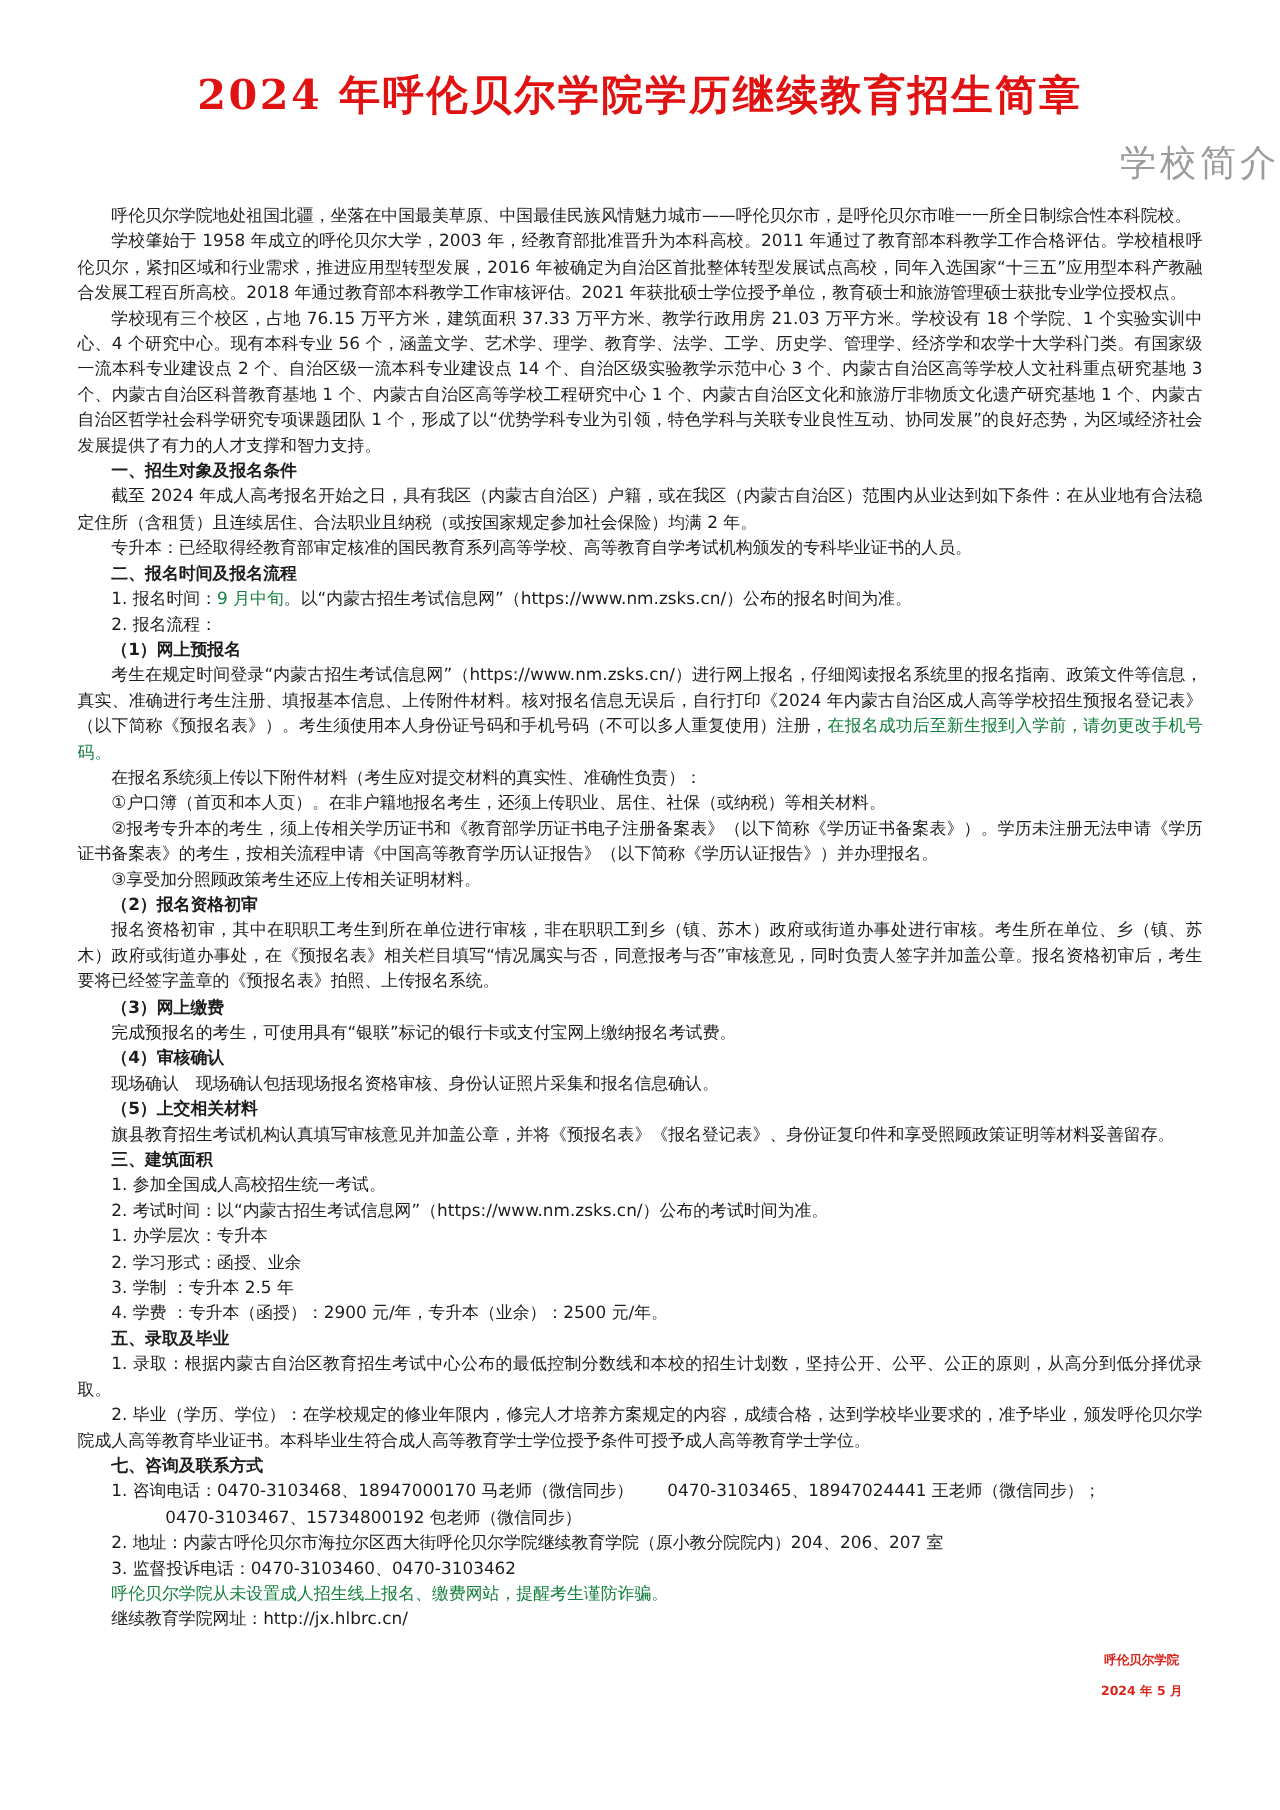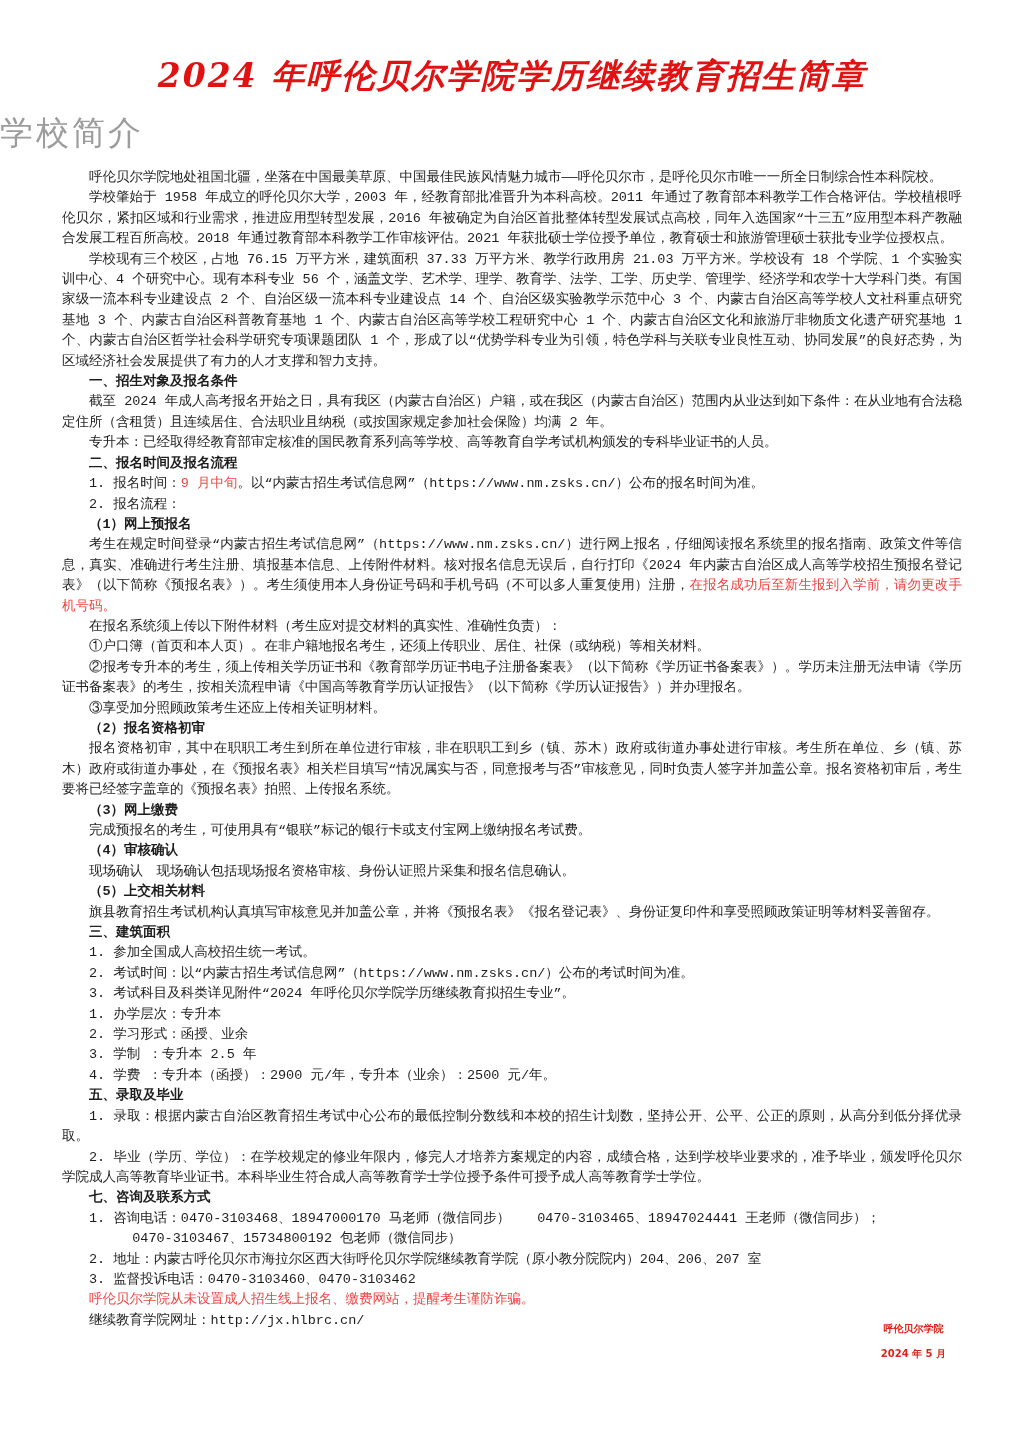--- a/index.html
+++ b/index.html
@@ -8,48 +8,46 @@
     width:1024px;height:1448px;
     background:#ffffff;
     overflow:hidden;
     font-family:"DejaVu Sans",sans-serif;
     color:#1d1d1d;
   }
   .doc-title{
     text-align:center;
     padding-top:54px;
     font-family:"DejaVu Serif",serif;
-    font-style:italic;
     font-weight:bold;
     font-size:33px;
     letter-spacing:2px;
     color:#e01212;
   }
   .doc-subtitle{
-    text-align:left;
+    text-align:right;
     margin-top:12px;
-    font-size:33px;
+    font-size:29px;
     letter-spacing:3px;
     color:#9c9c9c;
   }
   .doc-body{
     margin:12px 62px 0 62px;
     font-size:13.5px;
     line-height:20.4px;
     text-align:justify;
-    font-family:Liberation Mono, monospace;
   }
   .doc-body p{
     margin:0;
     text-indent:2em;
   }
   .doc-body p.h{font-weight:bold;}
   .doc-body p.sub{font-weight:bold;}
   .doc-body p.li2{text-indent:5.2em;}
-  .red{color:#ef4444;}
+  .red{color:#15803d;}
   .signature{
     position:absolute;
     right:78px;
     top:1316px;
     text-align:center;
     color:#d9251c;
     font-weight:bold;
     font-size:10px;
     line-height:25px;
   }
@@ -82,21 +80,20 @@
       <p class="p"><span>报名资格初审，其中在职职工考生到所在单位进行审核，非在职职工到乡（镇、苏木）政府或街道办事处进行审核。考生所在单位、乡（镇、苏木）政府或街道办事处，在《预报名表》相关栏目填写“情况属实与否，同意报考与否”审核意见，同时负责人签字并加盖公章。报名资格初审后，考生要将已经签字盖章的《预报名表》拍照、上传报名系统。</span></p>
       <p class="sub"><span>（3）网上缴费</span></p>
       <p class="li"><span>完成预报名的考生，可使用具有“银联”标记的银行卡或支付宝网上缴纳报名考试费。</span></p>
       <p class="sub"><span>（4）审核确认</span></p>
       <p class="li"><span>现场确认　现场确认包括现场报名资格审核、身份认证照片采集和报名信息确认。</span></p>
       <p class="sub"><span>（5）上交相关材料</span></p>
       <p class="li"><span>旗县教育招生考试机构认真填写审核意见并加盖公章，并将《预报名表》《报名登记表》、身份证复印件和享受照顾政策证明等材料妥善留存。</span></p>
       <p class="h"><span>三、建筑面积</span></p>
       <p class="li"><span>1. 参加全国成人高校招生统一考试。</span></p>
       <p class="li"><span>2. 考试时间：以“内蒙古招生考试信息网”（https://www.nm.zsks.cn/）公布的考试时间为准。</span></p>
-      <p class="li"><span>3. 考试科目及科类详见附件“2024 年呼伦贝尔学院学历继续教育拟招生专业”。</span></p>
       <p class="li"><span>1. 办学层次：专升本</span></p>
       <p class="li"><span>2. 学习形式：函授、业余</span></p>
       <p class="li"><span>3. 学制 ：专升本 2.5 年</span></p>
       <p class="li"><span>4. 学费 ：专升本（函授）：2900 元/年，专升本（业余）：2500 元/年。</span></p>
       <p class="h"><span>五、录取及毕业</span></p>
       <p class="li"><span>1. 录取：根据内蒙古自治区教育招生考试中心公布的最低控制分数线和本校的招生计划数，坚持公开、公平、公正的原则，从高分到低分择优录取。</span></p>
       <p class="p"><span>2. 毕业（学历、学位）：在学校规定的修业年限内，修完人才培养方案规定的内容，成绩合格，达到学校毕业要求的，准予毕业，颁发呼伦贝尔学院成人高等教育毕业证书。本科毕业生符合成人高等教育学士学位授予条件可授予成人高等教育学士学位。</span></p>
       <p class="h"><span>七、咨询及联系方式</span></p>
       <p class="li"><span>1. 咨询电话：0470-3103468、18947000170 马老师（微信同步）　　0470-3103465、18947024441 王老师（微信同步）；</span></p>
       <p class="li2"><span>0470-3103467、15734800192 包老师（微信同步）</span></p>

